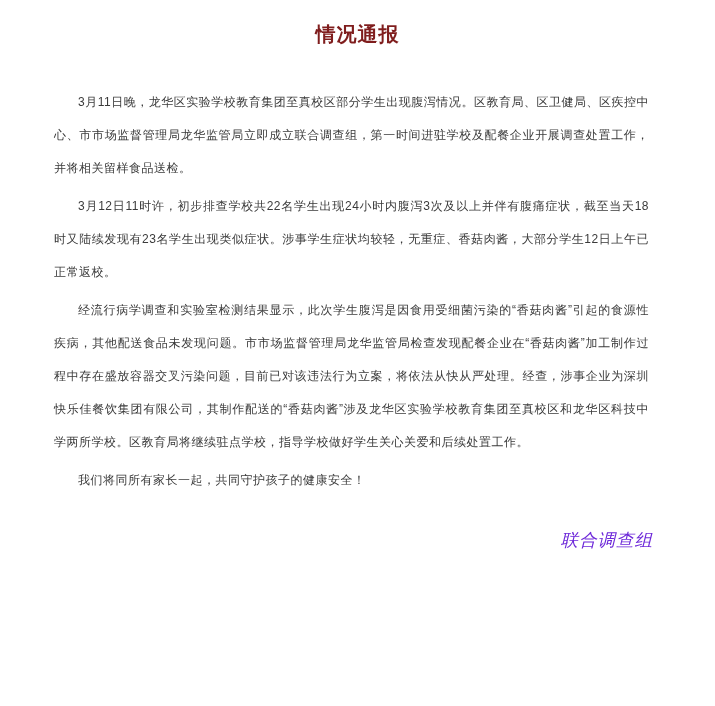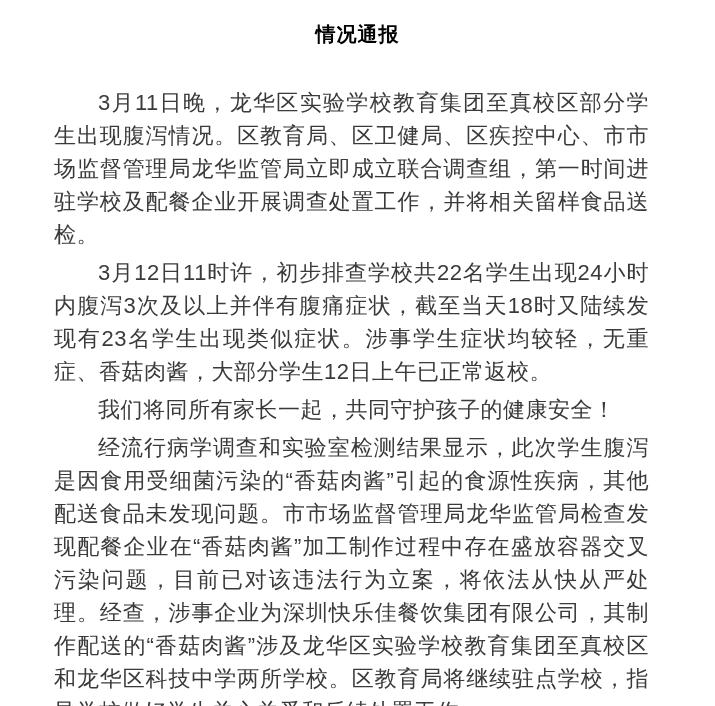--- a/index.html
+++ b/index.html
@@ -18,58 +18,59 @@
     width: 715px;
     height: 706px;
     padding: 20px 54px 0 54px;
     background: #ffffff;
   }
   .doc-title {
     margin: 0 0 38px 0;
     text-align: center;
     font-size: 20px;
     font-weight: bold;
-    color: #000000;
+    color: #7f1d1d;
     letter-spacing: 1px;
     line-height: 28px;
   }
   .doc-paragraph {
     margin: 0 12px 5px 0;
-    font-size: 22px;
+    font-size: 12px;
     line-height: 33px;
     color: #3a3a3a;
     text-align: justify;
     text-align-last: left;
     text-indent: 2em;
     letter-spacing: 0.5px;
     word-break: break-all;
   }
   .signature-block {
     margin-top: 26px;
     padding-right: 8px;
     text-align: right;
   }
   .signature-name,
   .signature-date {
     font-size: 17.5px;
     line-height: 34px;
-    color: #0f172a;
+    color: #6d28d9;
     letter-spacing: 1px;
+    font-style: italic;
   }
 </style>
 </head>
 <body>
 
 <div class="doc">
   <h1 class="doc-title">情况通报</h1>
 
   <p class="doc-paragraph">3月11日晚，龙华区实验学校教育集团至真校区部分学生出现腹泻情况。区教育局、区卫健局、区疾控中心、市市场监督管理局龙华监管局立即成立联合调查组，第一时间进驻学校及配餐企业开展调查处置工作，并将相关留样食品送检。</p>
 
   <p class="doc-paragraph">3月12日11时许，初步排查学校共22名学生出现24小时内腹泻3次及以上并伴有腹痛症状，截至当天18时又陆续发现有23名学生出现类似症状。涉事学生症状均较轻，无重症、香菇肉酱，大部分学生12日上午已正常返校。</p>
 
+  <p class="doc-paragraph">经流行病学调查和实验室检测结果显示，此次学生腹泻是因食用受细菌污染的“香菇肉酱”引起的食源性疾病，其他配送食品未发现问题。市市场监督管理局龙华监管局检查发现配餐企业在“香菇肉酱”加工制作过程中存在盛放容器交叉污染问题，目前已对该违法行为立案，将依法从快从严处理。经查，涉事企业为深圳快乐佳餐饮集团有限公司，其制作配送的“香菇肉酱”涉及龙华区实验学校教育集团至真校区和龙华区科技中学两所学校。区教育局将继续驻点学校，指导学校做好学生关心关爱和后续处置工作。</p>
+
   <p class="doc-paragraph">我们将同所有家长一起，共同守护孩子的健康安全！</p>
-
-  <p class="doc-paragraph">经流行病学调查和实验室检测结果显示，此次学生腹泻是因食用受细菌污染的“香菇肉酱”引起的食源性疾病，其他配送食品未发现问题。市市场监督管理局龙华监管局检查发现配餐企业在“香菇肉酱”加工制作过程中存在盛放容器交叉污染问题，目前已对该违法行为立案，将依法从快从严处理。经查，涉事企业为深圳快乐佳餐饮集团有限公司，其制作配送的“香菇肉酱”涉及龙华区实验学校教育集团至真校区和龙华区科技中学两所学校。区教育局将继续驻点学校，指导学校做好学生关心关爱和后续处置工作。</p>
 
   <div class="signature-block">
     <div class="signature-name">联合调查组</div>
   </div>
 </div>
 
 </body></html>

